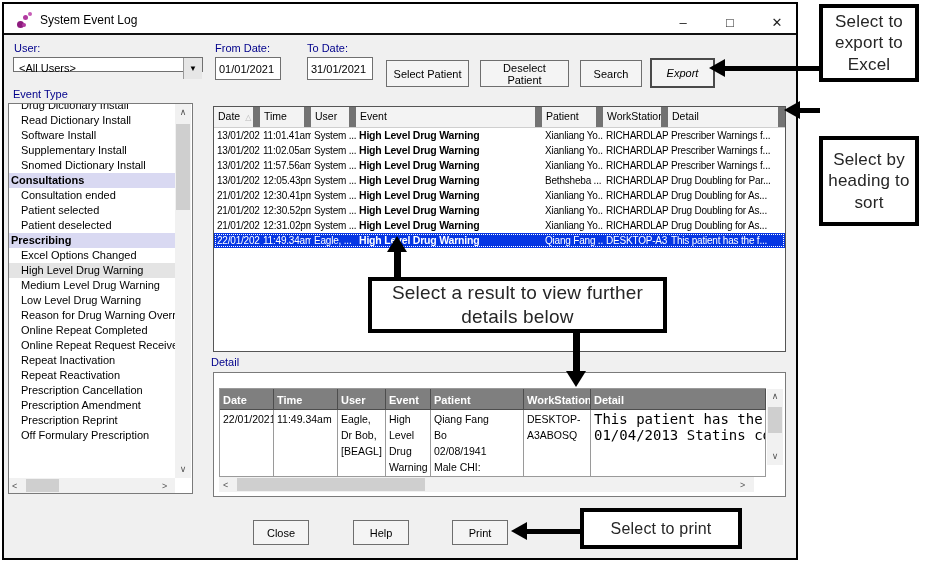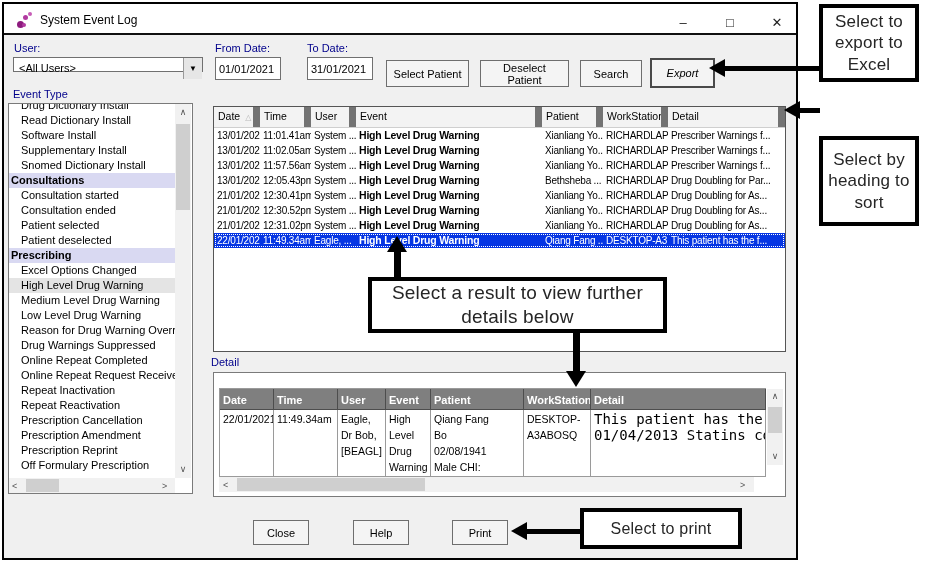--- a/index.html
+++ b/index.html
@@ -121,31 +121,29 @@
   <span class="lbl" style="left:13px;top:88px;">Event Type</span>
   <div class="listbox">
     <div class="et-list">
         <div class="et-inner" id="sidebar-list">
           <div class="et-item">Drug Dictionary Install</div>
           <div class="et-item">Read Dictionary Install</div>
           <div class="et-item">Software Install</div>
           <div class="et-item">Supplementary Install</div>
           <div class="et-item">Snomed Dictionary Install</div>
           <div class="et-item et-header">Consultations</div>
-          <div class="et-item">Consultation started</div>
           <div class="et-item">Consultation ended</div>
           <div class="et-item">Patient selected</div>
           <div class="et-item">Patient deselected</div>
           <div class="et-item et-header">Prescribing</div>
           <div class="et-item">Excel Options Changed</div>
           <div class="et-item et-selected">High Level Drug Warning</div>
           <div class="et-item">Medium Level Drug Warning</div>
           <div class="et-item">Low Level Drug Warning</div>
           <div class="et-item">Reason for Drug Warning Overri</div>
-          <div class="et-item">Drug Warnings Suppressed</div>
           <div class="et-item">Online Repeat Completed</div>
           <div class="et-item">Online Repeat Request Receive</div>
           <div class="et-item">Repeat Inactivation</div>
           <div class="et-item">Repeat Reactivation</div>
           <div class="et-item">Prescription Cancellation</div>
           <div class="et-item">Prescription Amendment</div>
           <div class="et-item">Prescription Reprint</div>
           <div class="et-item">Off Formulary Prescription</div>
         </div>
       </div>

